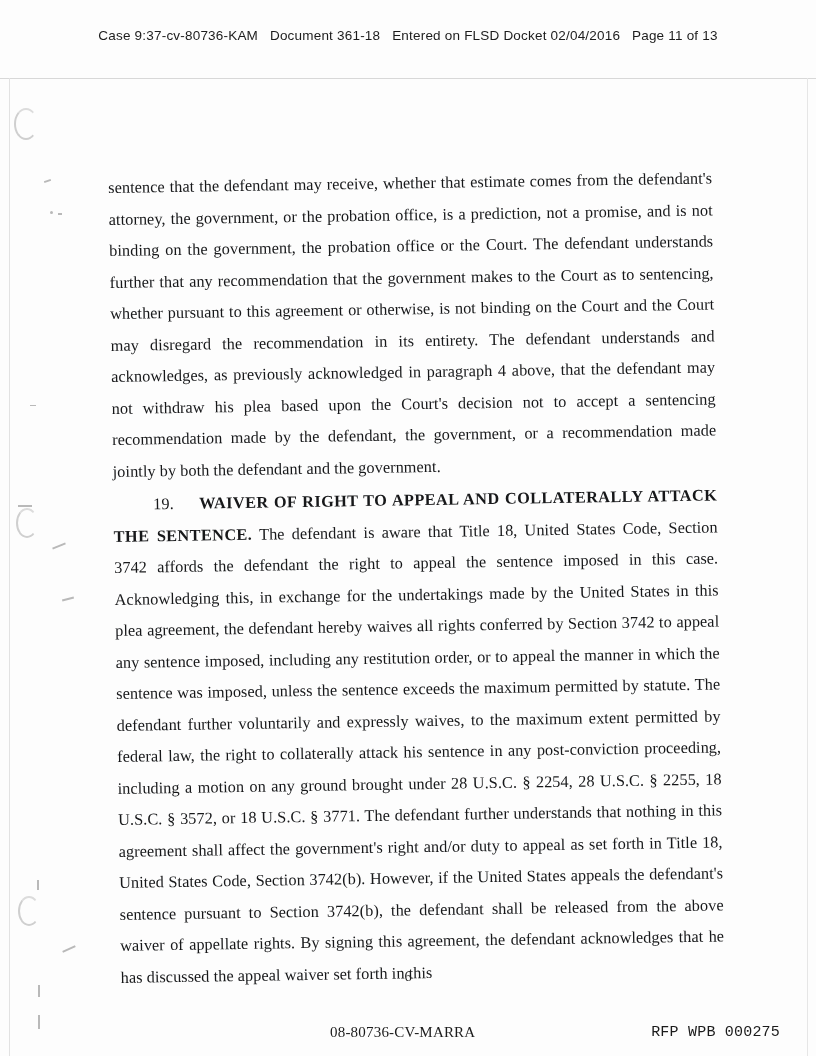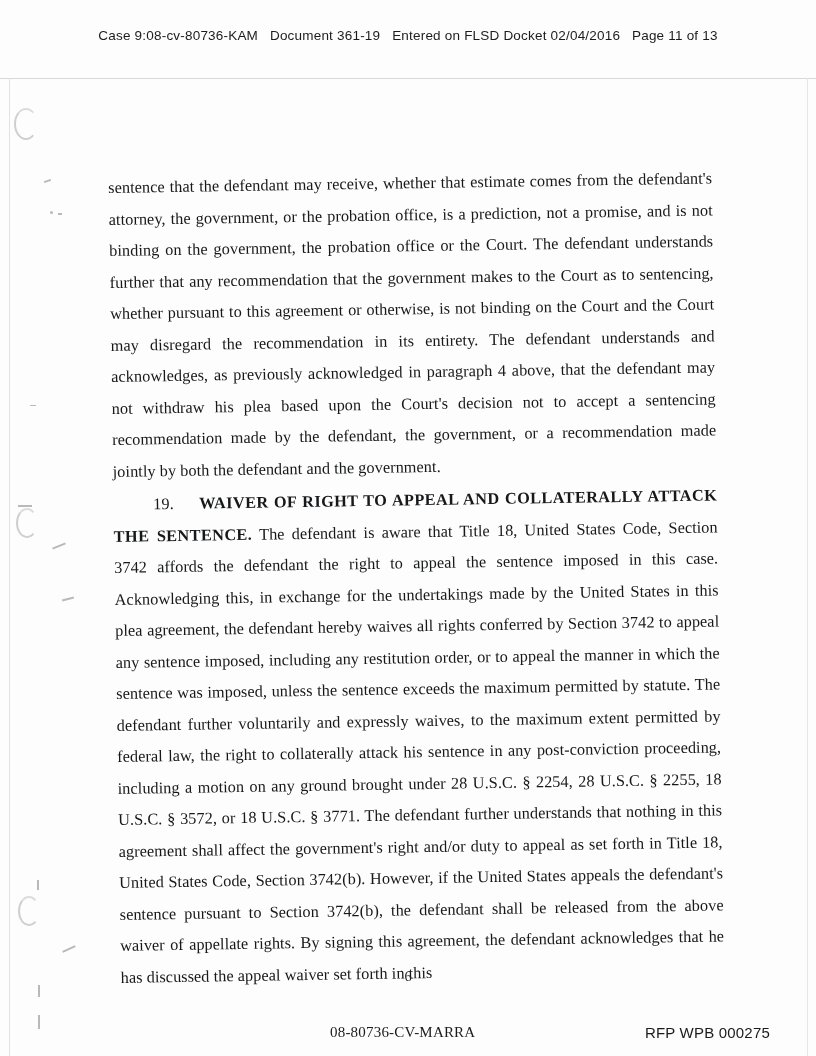--- a/index.html
+++ b/index.html
@@ -141,36 +141,36 @@
     position: absolute;
     left: 330px;
     top: 0;
     font-family: "Liberation Serif", serif;
     font-size: 15px;
     color: #1b1b1b;
     letter-spacing: .2px;
   }
   .footer .bates {
     position: absolute;
-    right: 46px;
+    right: 36px;
     top: 0;
-    font-family: Liberation Sans, sans-serif;
+    font-family: Liberation Mono, monospace;
     font-size: 15px;
     color: #1b1b1b;
     letter-spacing: .2px;
   }
 </style>
 </head>
 <body>
 
 <div class="page">
 
   <div class="header-stamp">
-    <span class="seg">Case 9:08-cv-80736-KAM</span>&nbsp;&nbsp;
-    <span class="seg">Document 361-19</span>&nbsp;&nbsp;
+    <span class="seg">Case 9:37-cv-80736-KAM</span>&nbsp;&nbsp;
+    <span class="seg">Document 361-18</span>&nbsp;&nbsp;
     <span class="seg">Entered on FLSD Docket 02/04/2016</span>&nbsp;&nbsp;
     <span class="seg">Page 11 of 13</span>
   </div>
 
   <div class="rule-vert"></div>
   <div class="edge-left"></div>
   <div class="edge-right"></div>
 
   <div class="hole h1"></div>
   <div class="hole h2"></div>

